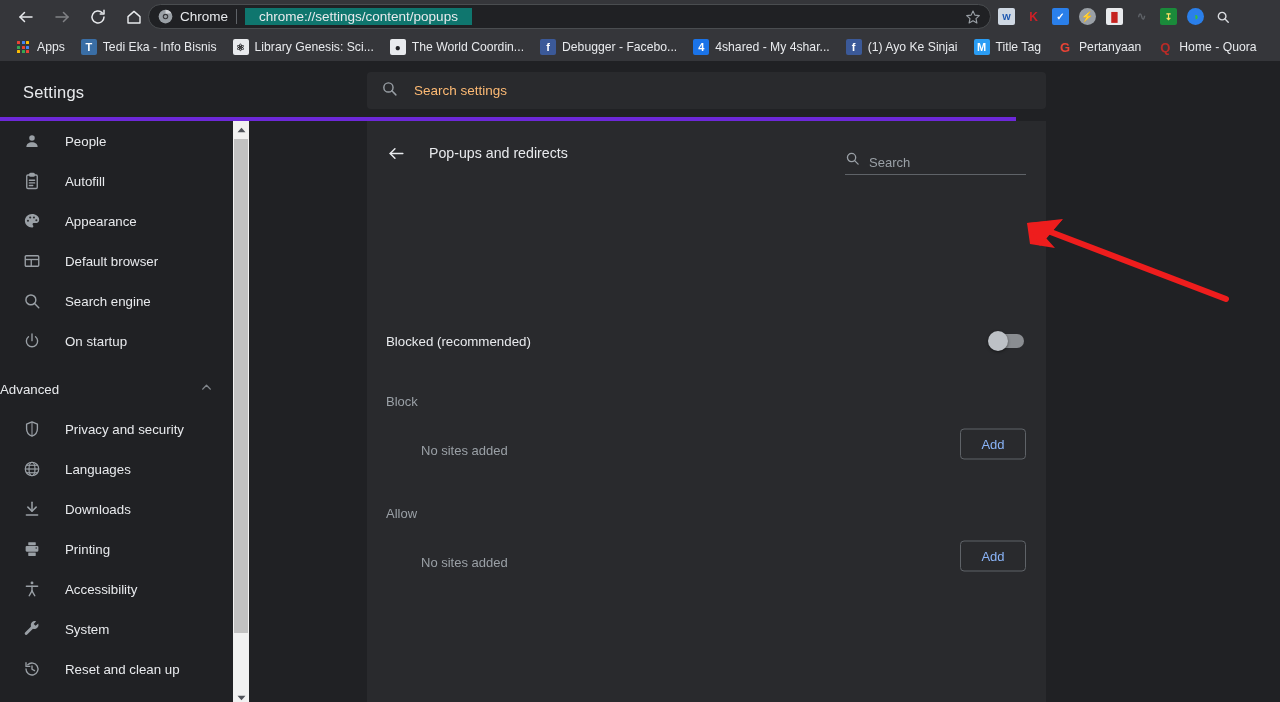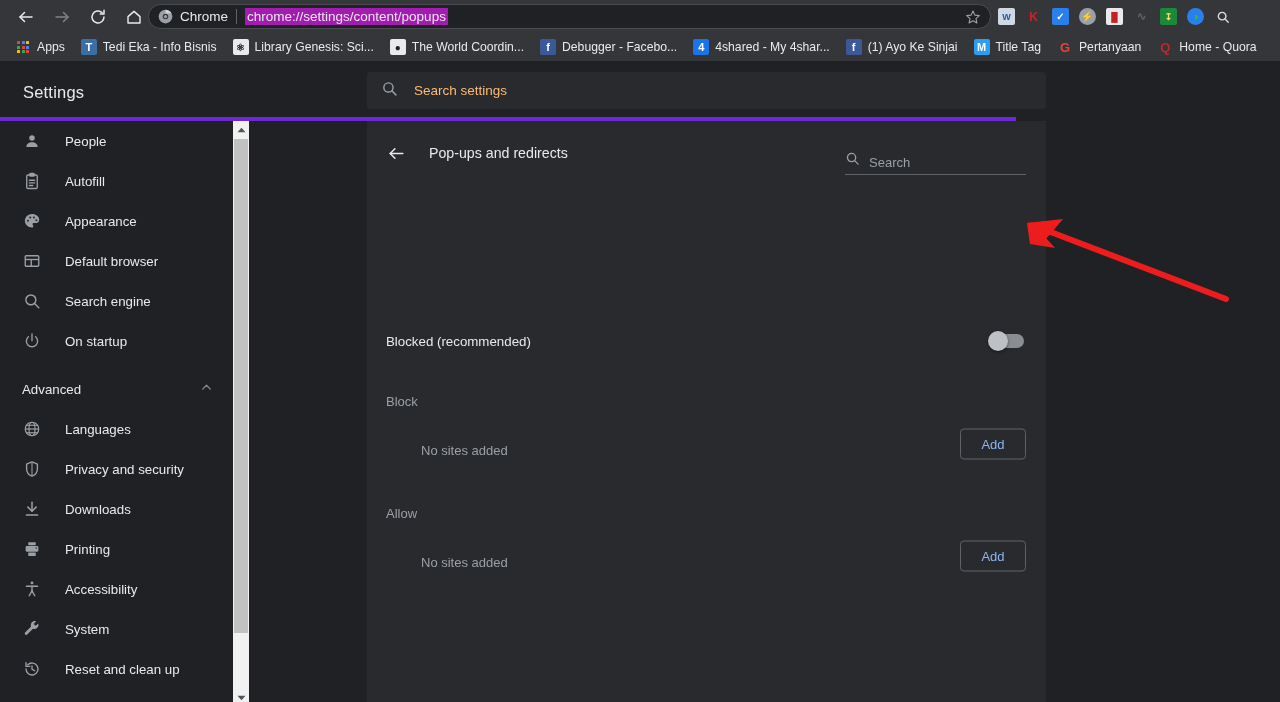--- a/index.html
+++ b/index.html
@@ -38,22 +38,22 @@
   #omnibox-chrome-icon { margin-left: 9px; display:flex; align-items:center; }
   #omnibox-scheme-label {
     color: #e8eaed; font-size: 13.5px; margin-left: 7px;
     white-space: nowrap;
   }
   #omnibox-divider {
     width: 1px; height: 15px; background: #5f6368; margin: 0 8px;
   }
   #omnibox-url {
     color: #e8eaed; font-size: 13.5px;
-    background: #a21caf;
-    padding: 1px 2px;
+    background: #0f766e;
+    padding: 1px 14px;
     white-space: nowrap;
   }
   #omnibox-star { margin-left: auto; margin-right: 9px; display:flex; }
 
   #ext-icons {
     position: absolute; left: 998px; top: 4px;
     height: 25px; display: flex; align-items: center; gap: 10px;
   }
   .ext-icon {
     width: 17px; height: 17px; position: relative;
@@ -130,21 +130,21 @@
     padding-left: 22px;
     color: #e8eaed; font-size: 13.3px; font-weight: 500;
   }
   .side-icon {
     width: 20px; height: 20px; margin-right: 23px; flex: none;
     display: flex; align-items: center; justify-content: center;
   }
   .side-icon svg { display: block; }
   #advanced-row {
     display: flex; align-items: center; height: 40px;
-    padding-left: 22px; padding-right: 20px;
+    padding-right: 20px;
     color: #e8eaed; font-size: 13.3px; font-weight: 500;
     margin-top: 8px;
   }
   #advanced-row .chev { margin-left: auto; opacity: 0.8; }
 
   
   #sidebar-scrollbar {
     position: absolute; left: 233px; top: 0; width: 16px; height: 585px;
     background: #f1f1f1;
   }
@@ -472,39 +472,39 @@
         <span>Advanced</span>
         <span class="chev">
           <svg width="13" height="13" viewBox="0 0 24 24" fill="none" stroke="#9aa0a6" stroke-width="2.6" stroke-linecap="round" stroke-linejoin="round">
             <polyline points="5,15 12,8 19,15"></polyline>
           </svg>
         </span>
       </div>
 
       <div class="side-item">
         <span class="side-icon">
+          <svg width="18" height="18" viewBox="0 0 24 24" fill="none" stroke="#9aa0a6" stroke-width="1.8" stroke-linejoin="round">
+            <path d="M12 2.6 4.8 5.6v6c0 4.6 3 8.3 7.2 9.8 4.2-1.5 7.2-5.2 7.2-9.8v-6z"></path>
+            <path d="M12 2.6v18.8" stroke-width="1.4"></path>
+          </svg>
+        </span>
+        <span>Privacy and security</span>
+      </div>
+
+      <div class="side-item">
+        <span class="side-icon">
           <svg width="18" height="18" viewBox="0 0 24 24" fill="none" stroke="#9aa0a6" stroke-width="1.6">
             <circle cx="12" cy="12" r="9"></circle>
             <ellipse cx="12" cy="12" rx="4" ry="9"></ellipse>
             <line x1="3" y1="12" x2="21" y2="12"></line>
             <line x1="4.6" y1="7" x2="19.4" y2="7"></line>
             <line x1="4.6" y1="17" x2="19.4" y2="17"></line>
           </svg>
         </span>
         <span>Languages</span>
-      </div>
-
-      <div class="side-item">
-        <span class="side-icon">
-          <svg width="18" height="18" viewBox="0 0 24 24" fill="none" stroke="#9aa0a6" stroke-width="1.8" stroke-linejoin="round">
-            <path d="M12 2.6 4.8 5.6v6c0 4.6 3 8.3 7.2 9.8 4.2-1.5 7.2-5.2 7.2-9.8v-6z"></path>
-            <path d="M12 2.6v18.8" stroke-width="1.4"></path>
-          </svg>
-        </span>
-        <span>Privacy and security</span>
       </div>
 
       <div class="side-item">
         <span class="side-icon">
           <svg width="18" height="18" viewBox="0 0 24 24" fill="none" stroke="#9aa0a6" stroke-width="2" stroke-linecap="round" stroke-linejoin="round">
             <line x1="12" y1="3" x2="12" y2="14.5"></line>
               <polyline points="6.5,9.5 12,15 17.5,9.5"></polyline>
             <line x1="4.5" y1="20" x2="19.5" y2="20"></line>
           </svg>
         </span>

